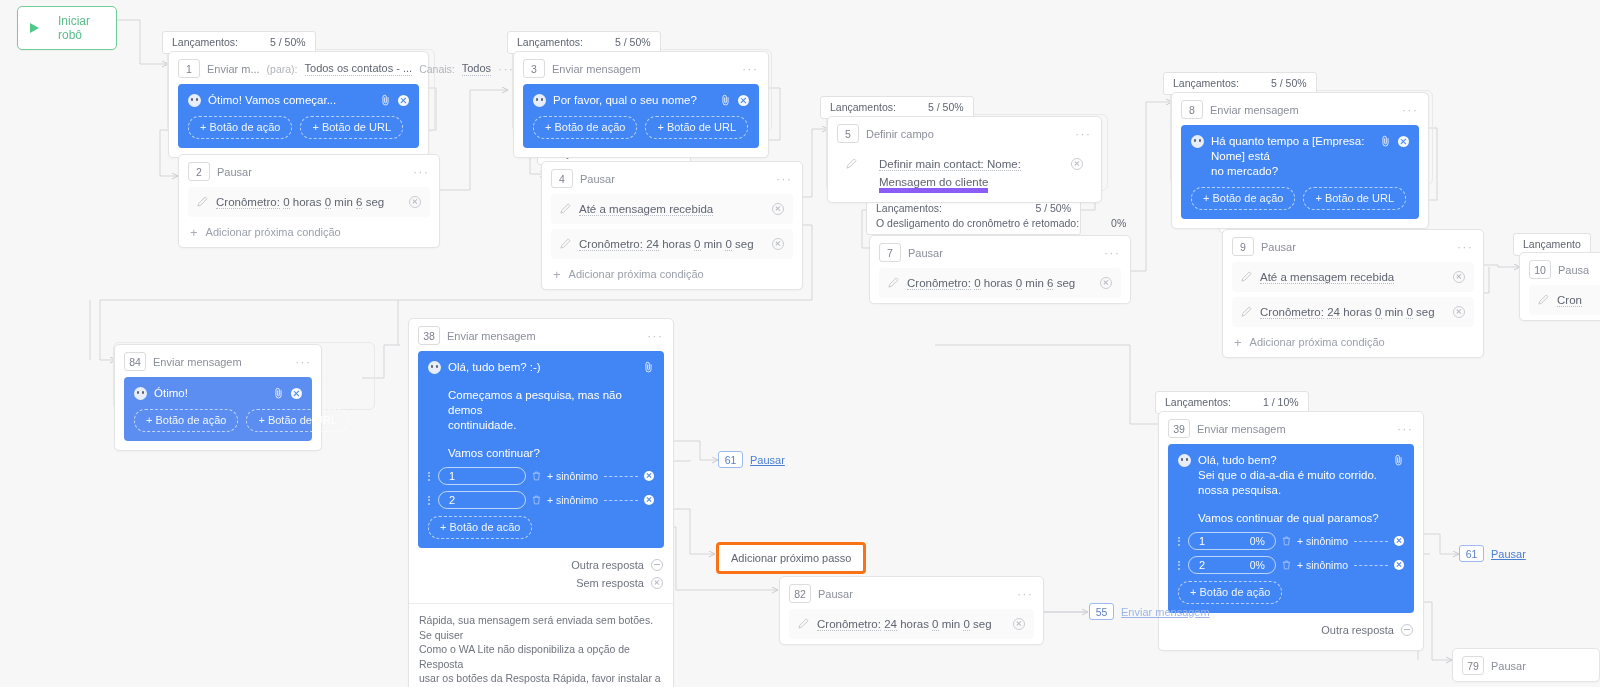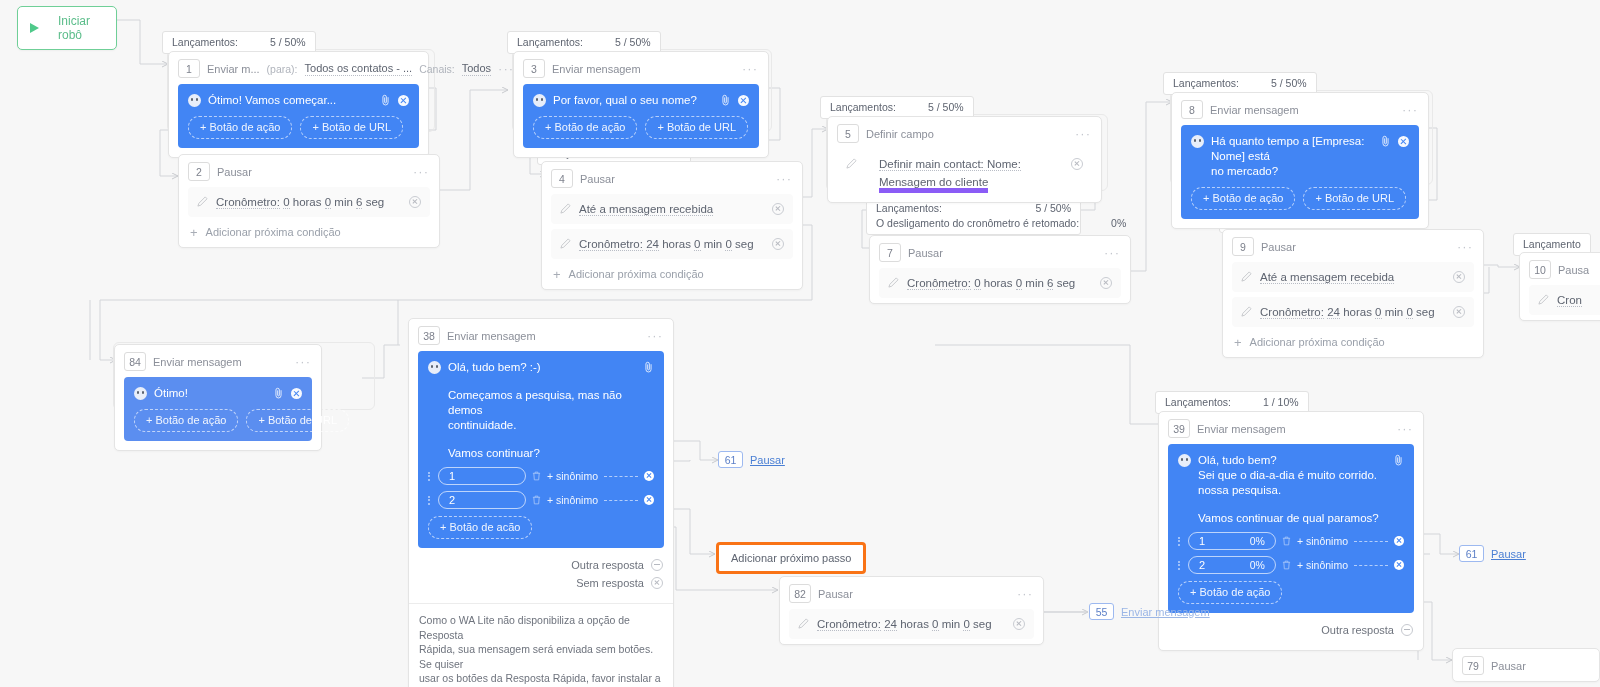--- a/index.html
+++ b/index.html
@@ -730,22 +730,22 @@
         <span>Outra resposta</span>
         <span class="ocirc minus"></span>
       </div>
       <div class="out-row">
         <span>Sem resposta</span>
         <span class="ocirc xm"></span>
       </div>
     </div>
 
     <div class="note">
+      <div>Rápida, sua mensagem será enviada sem botões. Se quiser</div>
       <div>Como o WA Lite não disponibiliza a opção de Resposta</div>
-      <div>Rápida, sua mensagem será enviada sem botões. Se quiser</div>
       <div>usar os botões da Resposta Rápida, favor instalar a</div>
       <a href="#">WhatsApp Cloud API.</a>
     </div>
   </div>
 
   <div class="stats" style="left:1155px; top:391px;">
     <div class="row">
         <span>Lançamentos:</span>
         <span class="v">1 / 10%</span>
       </div>

